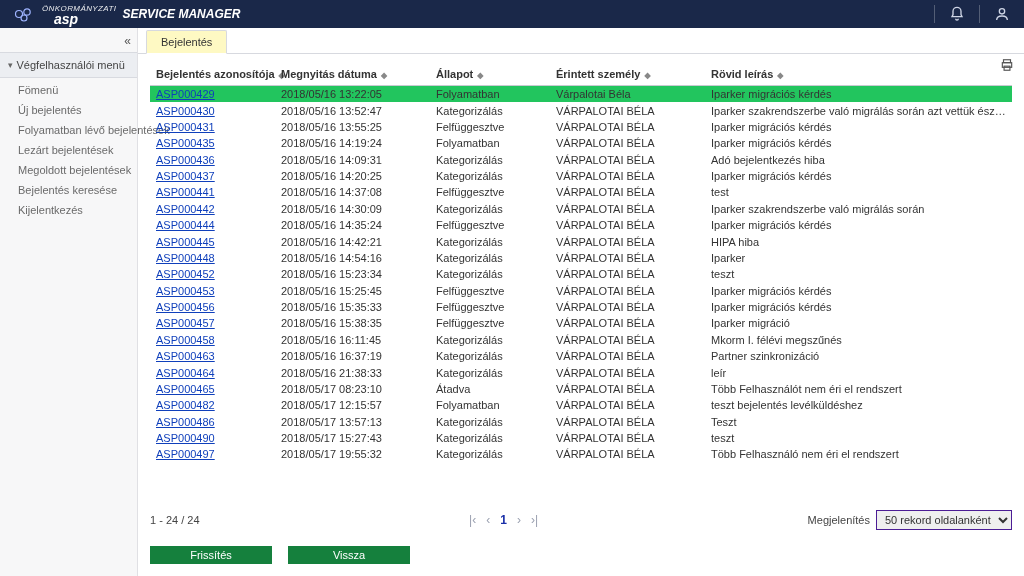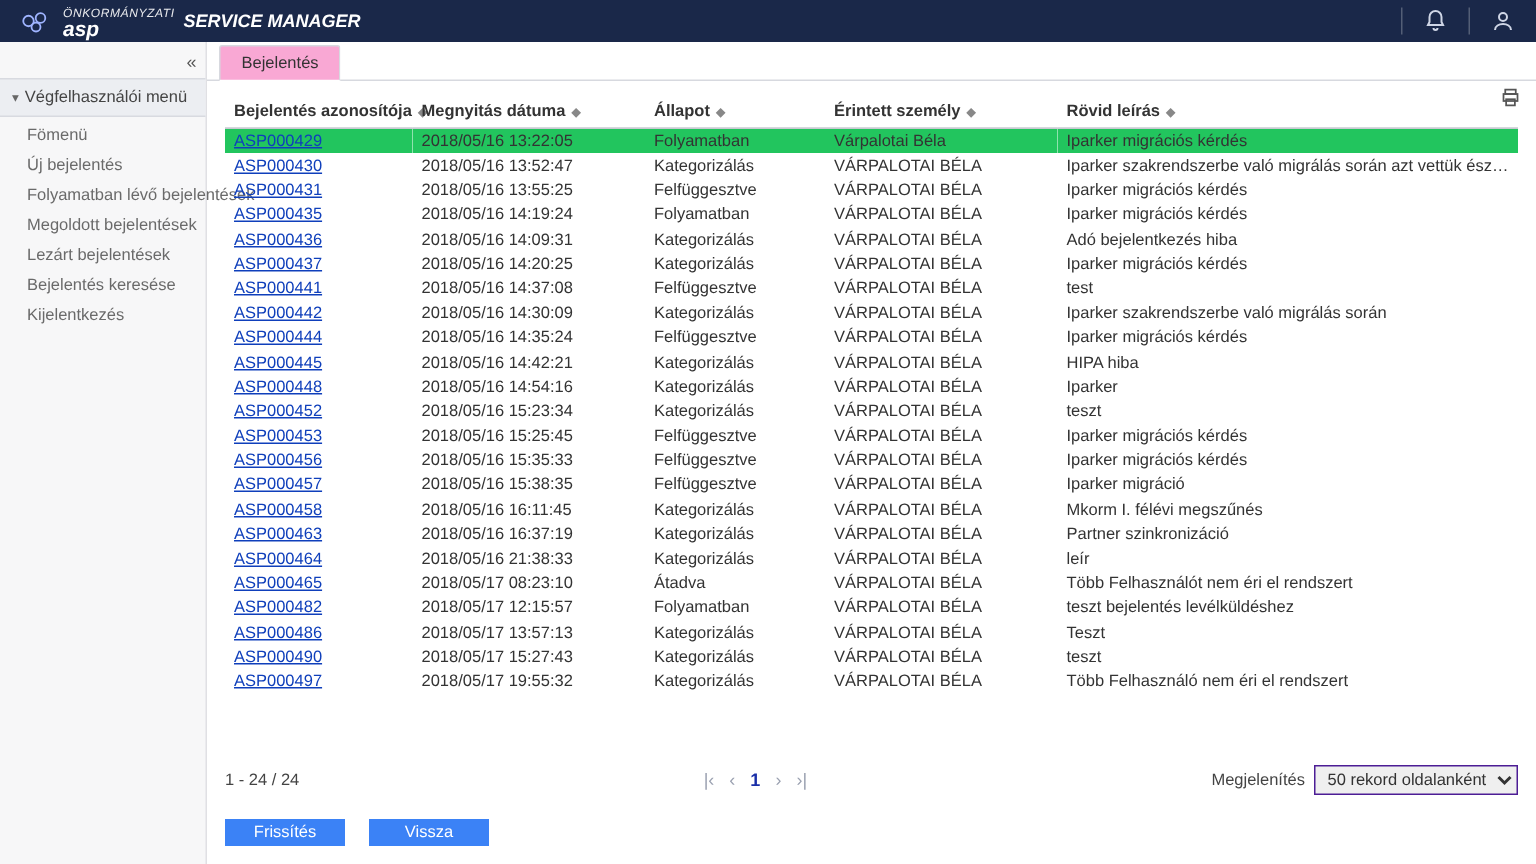--- a/index.html
+++ b/index.html
@@ -30,21 +30,21 @@
     width: 24px;
     height: 24px;
     display: inline-block;
   }
   .logo-text {
     font-size: 9px;
     line-height: 10px;
     letter-spacing: 0.4px;
   }
   .logo-text .top { font-size: 8px; opacity: .9; }
-  .logo-text .asp { font-size: 14px; font-weight: bold; letter-spacing: 0; }
+  .logo-text .asp { font-size: 14px; font-weight: bold; letter-spacing: 0; margin-left: 12px; }
   .app-title {
     font-size: 12px;
     font-weight: bold;
     margin-left: 6px;
   }
   .header-right {
     margin-left: auto;
     display: flex;
     align-items: center;
     gap: 12px;
@@ -109,21 +109,21 @@
     align-items: flex-end;
     height: 24px;
     border-bottom: 1px solid #d7d9df;
     padding-left: 8px;
     margin-top: 2px;
   }
   .tab {
     height: 24px;
     padding: 0 14px;
     font-size: 11px;
-    background: #f9a8d4;
+    background: #fef9c3;
     border: 1px solid #d7d9df;
     border-bottom: 1px solid #fff;
     border-radius: 2px 2px 0 0;
     display: flex;
     align-items: center;
     color: #333;
     margin-bottom: -1px;
     cursor: pointer;
   }
   .print-icon {
@@ -210,25 +210,25 @@
     padding: 0 4px;
     color: #333;
   }
 
   .action-bar {
     display: flex;
     gap: 16px;
     padding: 10px 12px 12px 12px;
   }
   .btn {
-    background: #3b82f6;
+    background: #15803d;
     color: #fff;
     border: none;
     height: 18px;
-    width: 80px;
+    width: 122px;
     font-size: 11px;
     cursor: pointer;
   }
 </style>
 </head>
 <body>
 
 <div class="header">
   <div class="logo">
     <span class="logo-mark">
@@ -267,22 +267,22 @@
   <div class="sidebar">
     <span class="collapse-btn">«</span>
     <div class="menu-header">
       <span class="menu-caret">▾</span>
       <span>Végfelhasználói menü</span>
     </div>
     <ul class="menu-list">
       <li>Fömenü</li>
       <li>Új bejelentés</li>
       <li>Folyamatban lévő bejelentések</li>
+      <li>Lezárt bejelentések</li>
       <li>Megoldott bejelentések</li>
-      <li>Lezárt bejelentések</li>
       <li>Bejelentés keresése</li>
       <li>Kijelentkezés</li>
     </ul>
   </div>
 
   <div class="content">
     <div class="tabbar">
       <div class="tab">Bejelentés</div>
     </div>
     <span class="print-icon">

